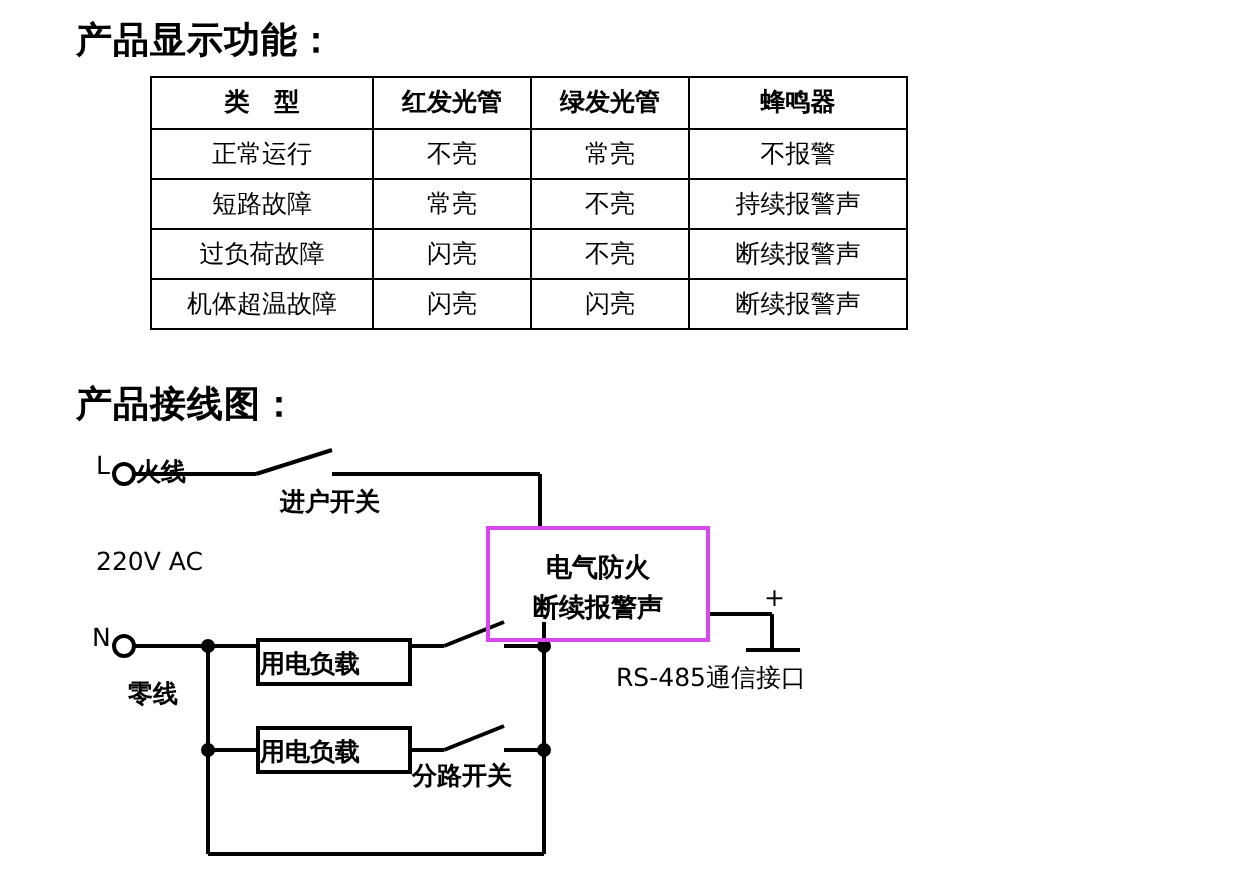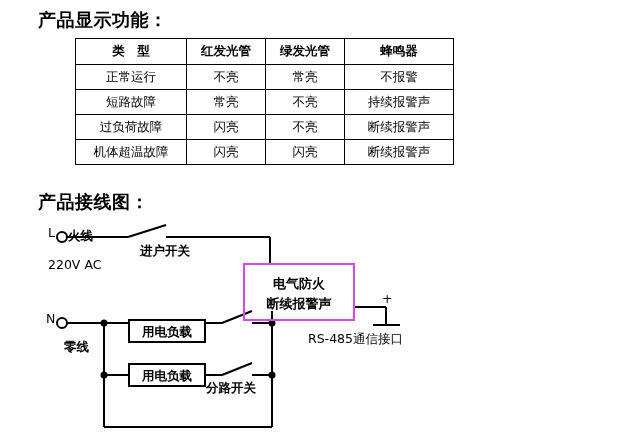--- a/index.html
+++ b/index.html
@@ -97,21 +97,20 @@
   .ctrl-box .line1 { top: 10px; }
   .ctrl-box .line2 { top: 30px; }
 
   
   .load-box {
     position: absolute;
     width: 78px;
     height: 24px;
     border: 2px solid #000;
     box-sizing: border-box;
-    text-align: center;
     font-size: 12.5px;
     line-height: 21px;
     font-weight: bold;
   }
   #load-box-1 { left: 128px; top: 104px; }
   #load-box-2 { left: 128px; top: 148px; }
 
   svg.wires {
     position: absolute;
     left: 0; top: 0;
@@ -214,21 +213,21 @@
       <div class="line1">电气防火</div>
       <div class="line2">断续报警声</div>
     </div>
 
     <div class="load-box" id="load-box-1">用电负载</div>
     <div class="load-box" id="load-box-2">用电负载</div>
 
     <div class="dlabel" style="left:48px; top:10px;">L</div>
     <div class="dlabel bold" style="left:68px; top:13px;">火线</div>
     <div class="dlabel bold" style="left:140px; top:28px;">进户开关</div>
-    <div class="dlabel" style="left:48px; top:42px;">220V AC</div>
+    <div class="dlabel" style="left:48px; top:58px;">220V AC</div>
     <div class="dlabel" style="left:46px; top:96px;">N</div>
     <div class="dlabel bold" style="left:48px; top:124px;margin-left:16px;">零线</div>
     <div class="dlabel bold" style="left:206px; top:165px;">分路开关</div>
     <div class="dlabel" style="left:382px; top:76px;">+</div>
     <div class="dlabel" style="left:308px; top:116px;">RS-485通信接口</div>
   </div>
 
 </div>
 
 </body></html>

